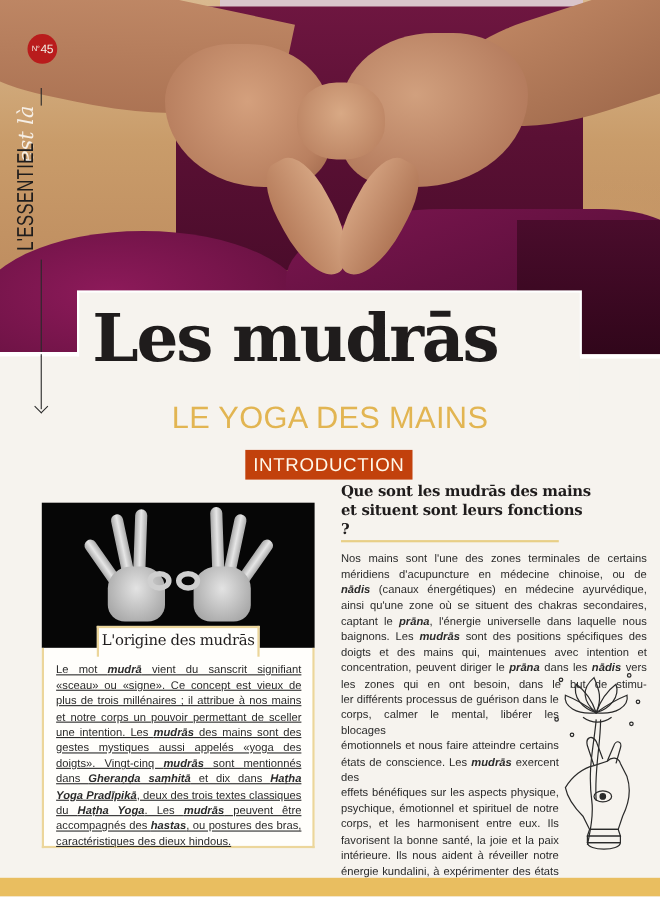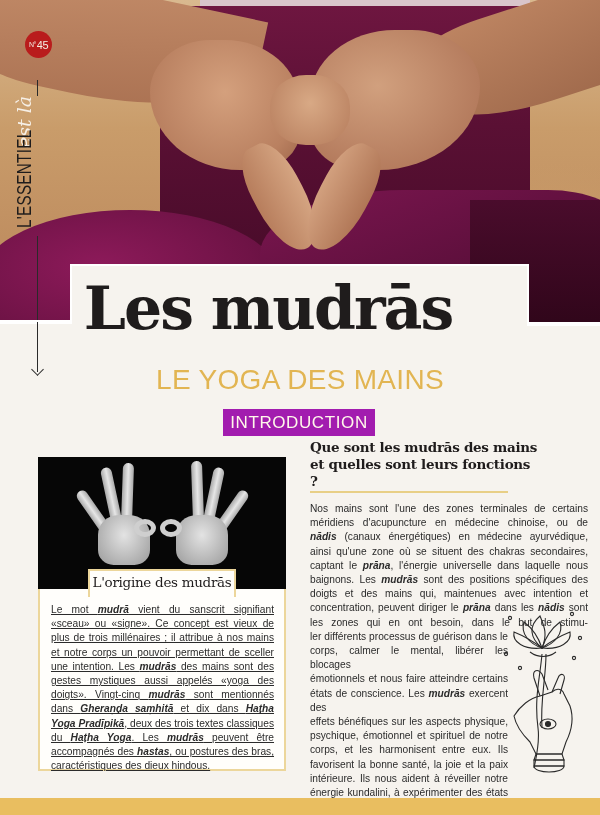--- a/index.html
+++ b/index.html
@@ -111,21 +111,21 @@
   .title {
     position: absolute; left: 0; top: 278px; width: 536px; text-align: center;
     font-family: "DejaVu Serif", serif; font-weight: bold; font-size: 60px; letter-spacing: -2px;
     color: #1f1c1c; line-height: 1;
   }
   .subtitle {
     position: absolute; left: 0; top: 364px; width: 600px; text-align: center;
     font-family: "Liberation Sans", sans-serif; font-size: 28px; color: #e2b552; letter-spacing: 0.3px;
   }
   .section-tag {
-    position: absolute; left: 223px; top: 409px; width: 152px; height: 27px; background: #a21caf;
+    position: absolute; left: 223px; top: 409px; width: 152px; height: 27px; background: #c2410c;
     color: #fff8ea; font-family: "Liberation Sans", sans-serif; font-size: 17px; letter-spacing: 0.6px;
     display: flex; align-items: center; justify-content: center;
   }
 
   
   .photo-box {
     position: absolute; left: 38px; top: 457px; width: 248px; height: 132px; background: #060606; overflow: hidden;
   }
   .mudra-hand { position: absolute; width: 70px; height: 100px; }
   .mudra-hand .palm { position: absolute; left: 10px; top: 48px; width: 52px; height: 50px; background: radial-gradient(ellipse at 50% 40%, #e3e3e3, #9a9a9a); border-radius: 40% 40% 30% 30%; }
@@ -230,32 +230,32 @@
     <div class="ring" style="left:-6px;top:52px;"></div>
   </div>
 </div>
 <div class="origin-box"></div>
 <div class="origin-title-plate"></div>
 <div class="origin-title">L'origine des mudrās</div>
 <div class="origin-text" id="origin-text" style="text-align: justify;"><span>Le mot </span><b>mudrā</b><span> vient du sanscrit signifiant «sceau» ou «signe». Ce concept est vieux de plus de trois millénaires ; il attribue à nos mains et notre corps un pouvoir permettant de sceller une intention. Les </span><b>mudrās</b><span> des mains sont des gestes mystiques aussi appelés «yoga des doigts». Vingt-cinq </span><b>mudrās</b><span> sont mentionnés dans </span><b>Gheraṇḍa saṃhitā</b><span> et dix dans </span><b>Haṭha Yoga Pradīpikā</b><span>, deux des trois textes classiques du </span><b>Haṭha Yoga</b><span>. Les </span><b>mudrās</b><span> peuvent être accompagnés des </span><b>hastas</b><span>, ou postures des bras, caractéristiques des dieux hindous.</span></div>
 
 <div class="q-title">
   <div>Que sont les mudrās des mains</div>
-  <div>et quelles sont leurs fonctions ?</div>
+  <div>et situent sont leurs fonctions ?</div>
 </div>
 <div class="q-rule"></div>
 <div class="body-text" id="body-text">
     <span class="wide"><span>Nos mains sont l'une des zones terminales de certains</span></span>
     <span class="wide"><span>méridiens d'acupuncture en médecine chinoise, ou de</span></span>
     <span class="wide"><b>nādis</b><span> (canaux énergétiques) en médecine ayurvédique,</span></span>
     <span class="wide"><span>ainsi qu'une zone où se situent des chakras secondaires,</span></span>
     <span class="wide"><span>captant le </span><b>prāna</b><span>, l'énergie universelle dans laquelle nous</span></span>
     <span class="wide"><span>baignons. Les </span><b>mudrās</b><span> sont des positions spécifiques des</span></span>
     <span class="wide"><span>doigts et des mains qui, maintenues avec intention et</span></span>
-    <span class="wide"><span>concentration, peuvent diriger le </span><b>prāna</b><span> dans les </span><b>nādis</b><span> sont</span></span>
+    <span class="wide"><span>concentration, peuvent diriger le </span><b>prāna</b><span> dans les </span><b>nādis</b><span> vers</span></span>
     <span class="wide"><span>les zones qui en ont besoin, dans le but de stimu-</span></span>
     <span class="narrow"><span>ler différents processus de guérison dans le</span></span>
     <span class="narrow"><span>corps, calmer le mental, libérer les blocages</span></span>
     <span class="narrow"><span>émotionnels et nous faire atteindre certains</span></span>
     <span class="narrow"><span>états de conscience. Les </span><b>mudrās</b><span> exercent des</span></span>
     <span class="narrow"><span>effets bénéfiques sur les aspects physique,</span></span>
     <span class="narrow"><span>psychique, émotionnel et spirituel de notre</span></span>
     <span class="narrow"><span>corps, et les harmonisent entre eux. Ils</span></span>
     <span class="narrow"><span>favorisent la bonne santé, la joie et la paix</span></span>
     <span class="narrow"><span>intérieure. Ils nous aident à réveiller notre</span></span>

